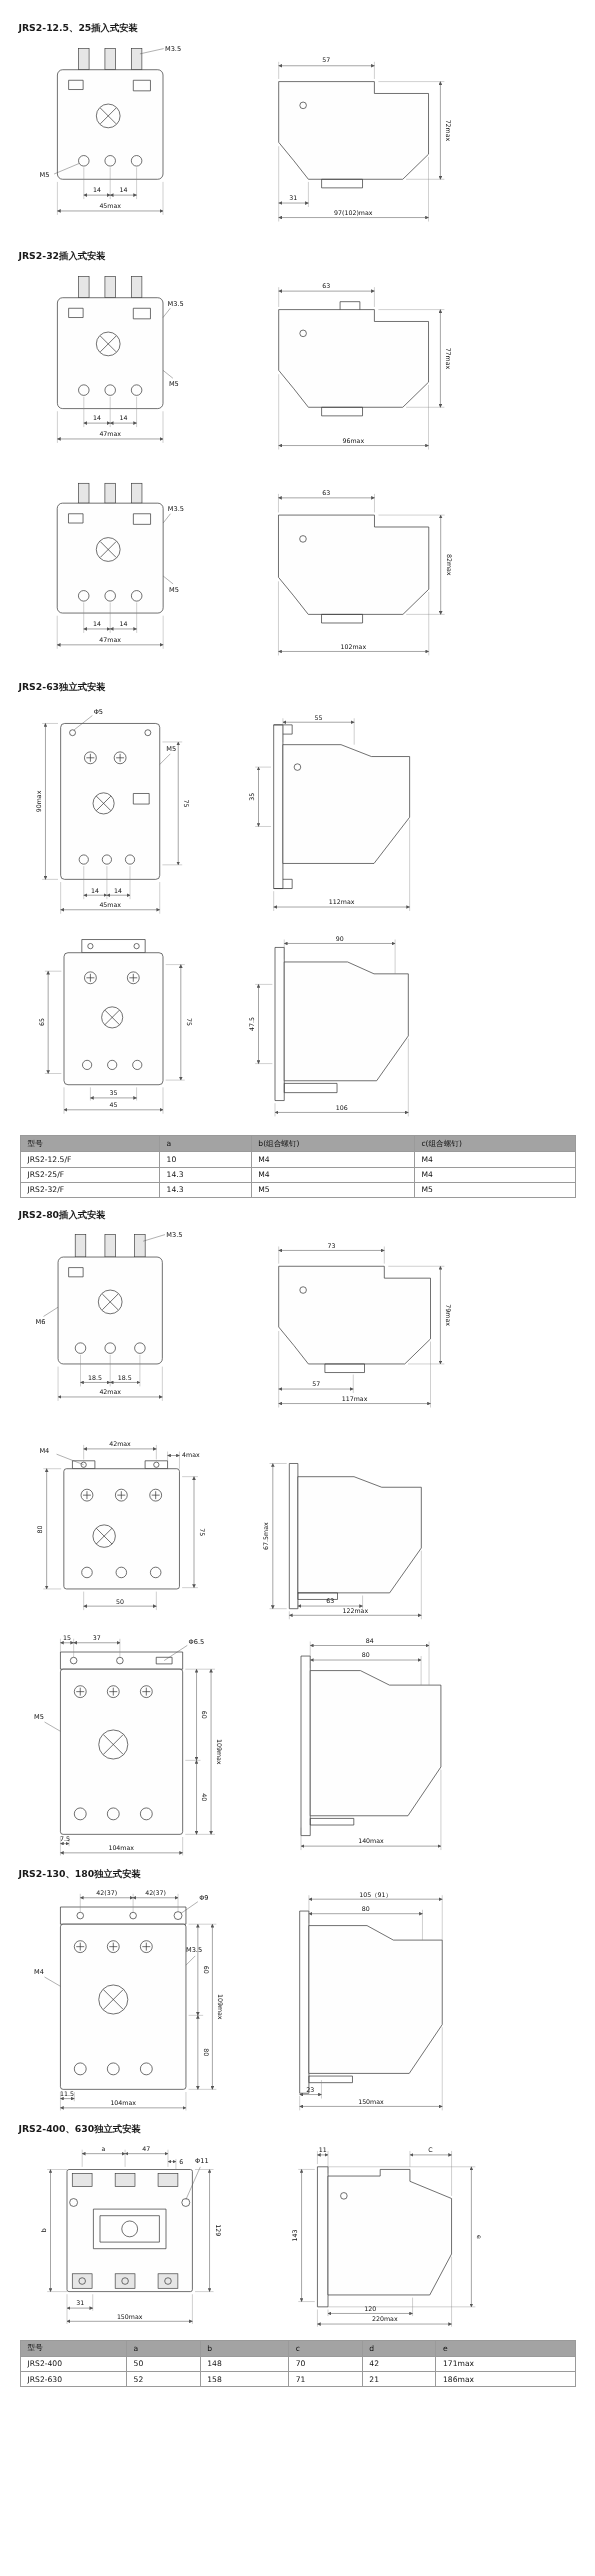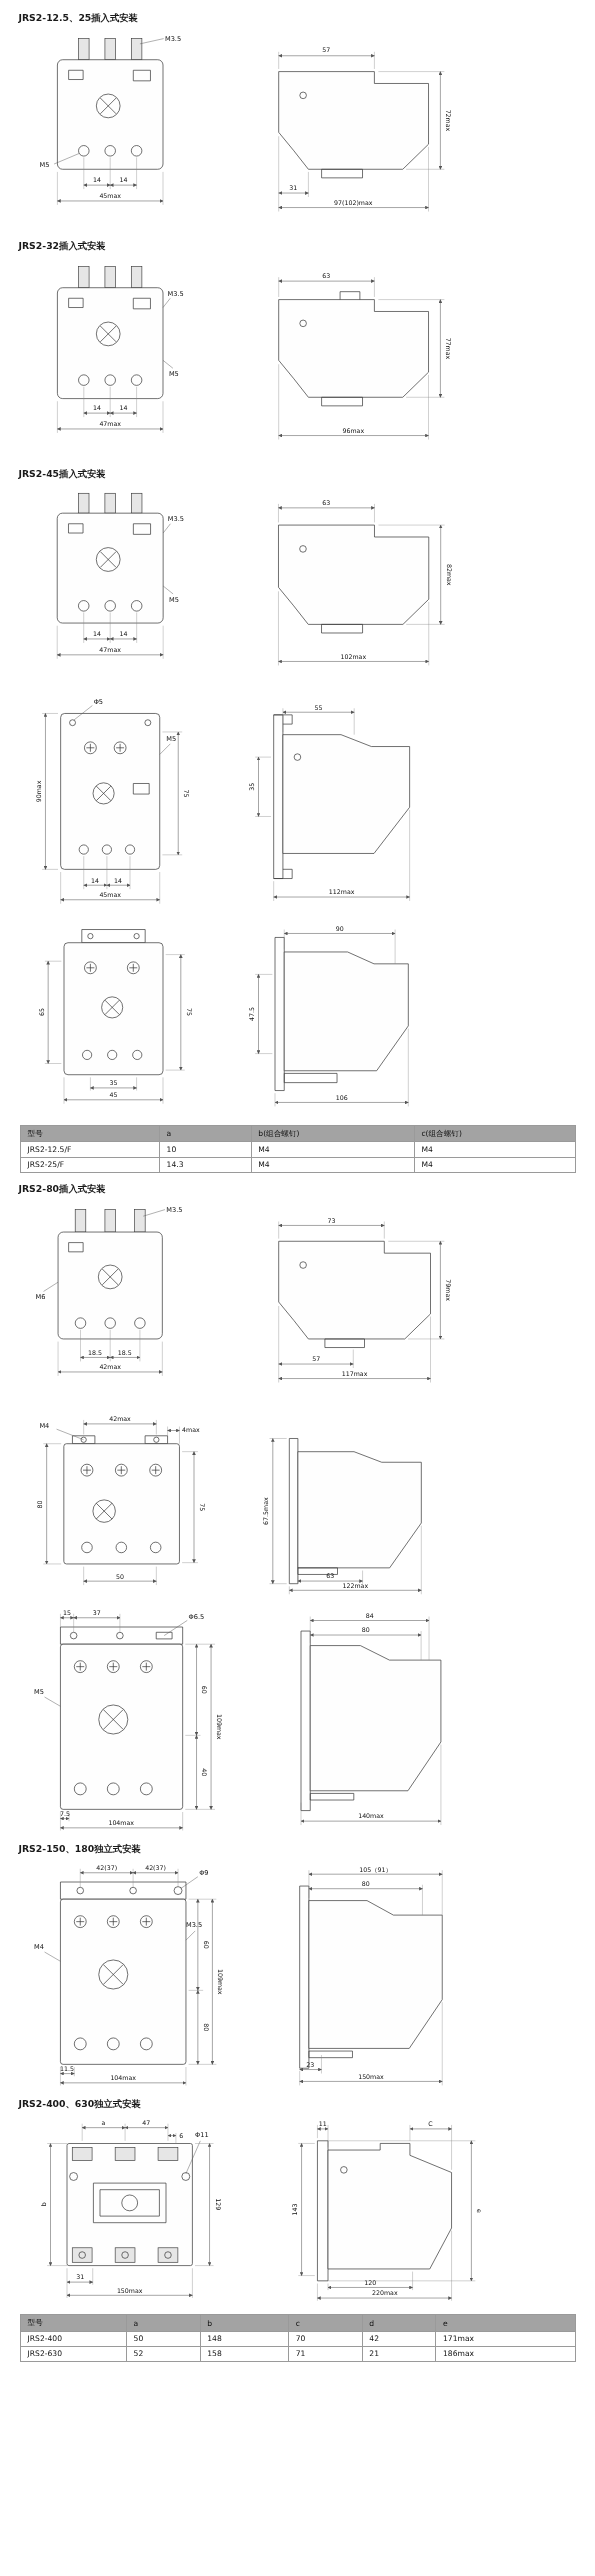--- a/index.html
+++ b/index.html
@@ -1,18 +1,18 @@
 <!DOCTYPE html>
 <html style="font-size:10.6px"><head>
 <meta charset="utf-8">
 <style>
   *{margin:0;padding:0;box-sizing:border-box}
   html,body{background:#fff}
   body{width:595px;font-family:"DejaVu Sans","Liberation Sans",sans-serif;color:#111}
-  .page{width:575px;padding:12px 0 8px}
+  .page{width:575px;padding:22px 0 8px}
   section{margin-bottom:10.6px}
   .st{font-size:9.3px;font-weight:bold;margin:0 0 6.6px 18.5px;color:#1a1a1a}
   .row{display:flex;align-items:center;padding-left:34px;gap:49px}
   .row + .row{margin-top:6.6px}
   svg{overflow:visible;display:block}
   .ol{fill:none;stroke:#3a3a3a;stroke-width:1.1;stroke-linejoin:round}
   .olf{fill:#fefefe;stroke:#3a3a3a;stroke-width:1.1;stroke-linejoin:round}
   .pin{fill:#e6e6e6;stroke:#3a3a3a;stroke-width:1}
   .dim{stroke:#555;stroke-width:.8;fill:none}
   .ext{stroke:#888;stroke-width:.6}
@@ -157,21 +157,20 @@
         <line class="ext" x1="55" y1="158" x2="55" y2="272"></line>
             <line class="ext" x1="282" y1="174" x2="282" y2="272"></line>
         <line class="dim" x1="55" y1="266" x2="282" y2="266" marker-start="url(#arr)" marker-end="url(#arr)"></line>
         <text class="dts tam" x="168" y="262">96max</text>
       </g>
     </svg>
   </div>
 </section>
 
 <section>
-  <h3 class="st">JRS2-45插入式安装</h3>
   <div class="row">
     <svg width="159" height="192" viewBox="0 0 240 290">
       <g>
         <rect class="pin" x="67" y="8" width="16" height="30"></rect>
             <rect class="pin" x="107" y="8" width="16" height="30"></rect>
             <rect class="pin" x="147" y="8" width="16" height="30"></rect>
         <rect class="olf" x="35" y="38" width="160" height="166" rx="8"></rect>
         <rect class="ol" x="52" y="54" width="22" height="14"></rect>
             <rect class="ol" x="150" y="54" width="26" height="16"></rect>
         <circle class="ol" cx="112" cy="108" r="18"></circle>
@@ -217,20 +216,21 @@
         <line class="ext" x1="55" y1="156" x2="55" y2="268"></line>
             <line class="ext" x1="282" y1="172" x2="282" y2="268"></line>
         <line class="dim" x1="55" y1="262" x2="282" y2="262" marker-start="url(#arr)" marker-end="url(#arr)"></line>
         <text class="dts tam" x="168" y="258">102max</text>
       </g>
     </svg>
   </div>
 </section>
 
 <section>
+  <h3 class="st">JRS2-63独立式安装</h3>
   <div class="row">
     <svg width="159" height="218" viewBox="0 0 240 330">
       <g>
         <rect class="olf" x="40" y="34" width="150" height="236" rx="6"></rect>
         <circle class="ol" cx="58" cy="48" r="4.5"></circle>
             <circle class="ol" cx="172" cy="48" r="4.5"></circle>
         <circle class="ol" cx="85" cy="86" r="9"></circle>
             <line class="ol" x1="79" y1="86" x2="91" y2="86"></line>
             <line class="ol" x1="85" y1="80" x2="85" y2="92"></line>
         <circle class="ol" cx="130" cy="86" r="9"></circle>
@@ -369,20 +369,26 @@
         <td>JRS2-12.5/F</td>
             <td>10</td>
             <td>M4</td>
             <td>M4</td>
       </tr>
       <tr>
         <td>JRS2-25/F</td>
             <td>14.3</td>
             <td>M4</td>
             <td>M4</td>
+      </tr>
+      <tr>
+        <td>JRS2-32/F</td>
+            <td>14.3</td>
+            <td>M5</td>
+            <td>M5</td>
       </tr>
     </tbody>
   </table>
 </section>
 
 <section>
   <h3 class="st">JRS2-80插入式安装</h3>
   <div class="row">
     <svg width="159" height="198" viewBox="0 0 240 300">
       <g>
@@ -589,21 +595,21 @@
         <line class="ext" x1="50" y1="296" x2="50" y2="330"></line>
             <line class="ext" x1="262" y1="208" x2="262" y2="330"></line>
         <line class="dim" x1="50" y1="324" x2="262" y2="324" marker-start="url(#arr)" marker-end="url(#arr)"></line>
         <text class="dts tam" x="156" y="320">140max</text>
       </g>
     </svg>
   </div>
 </section>
 
 <section>
-  <h3 class="st">JRS2-150、180独立式安装</h3>
+  <h3 class="st">JRS2-130、180独立式安装</h3>
   <div class="row">
     <svg width="185" height="225" viewBox="0 0 280 340">
       <g>
         <rect class="ol" x="40" y="30" width="190" height="26"></rect>
         <circle class="ol" cx="70" cy="43" r="5"></circle>
             <circle class="ol" cx="150" cy="43" r="5"></circle>
             <circle class="ol" cx="218" cy="43" r="6"></circle>
         <rect class="olf" x="40" y="56" width="190" height="250" rx="4"></rect>
         <circle class="ol" cx="70" cy="90" r="9"></circle>
             <line class="ol" x1="64" y1="90" x2="76" y2="90"></line>

